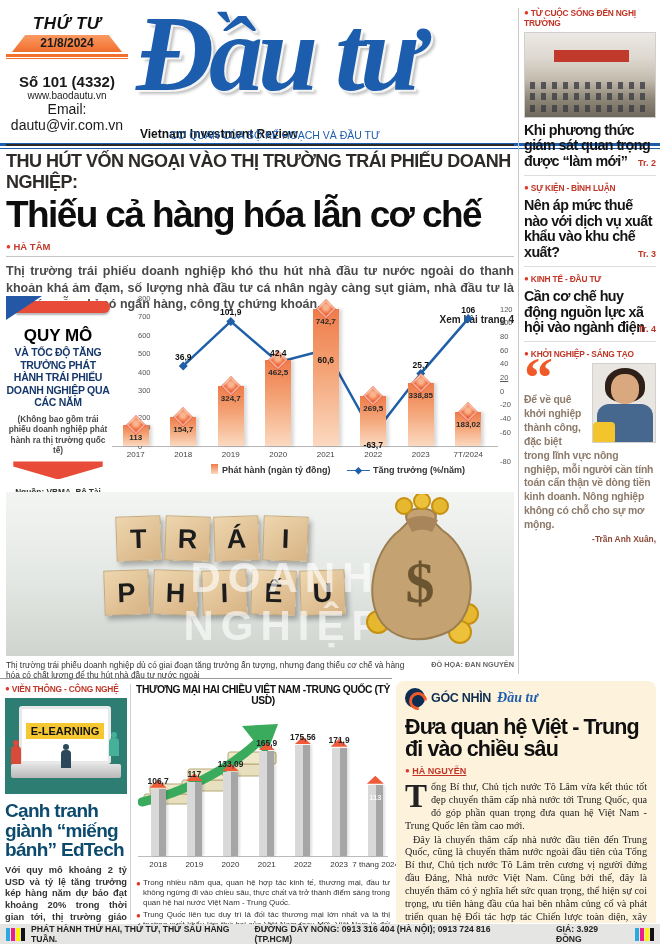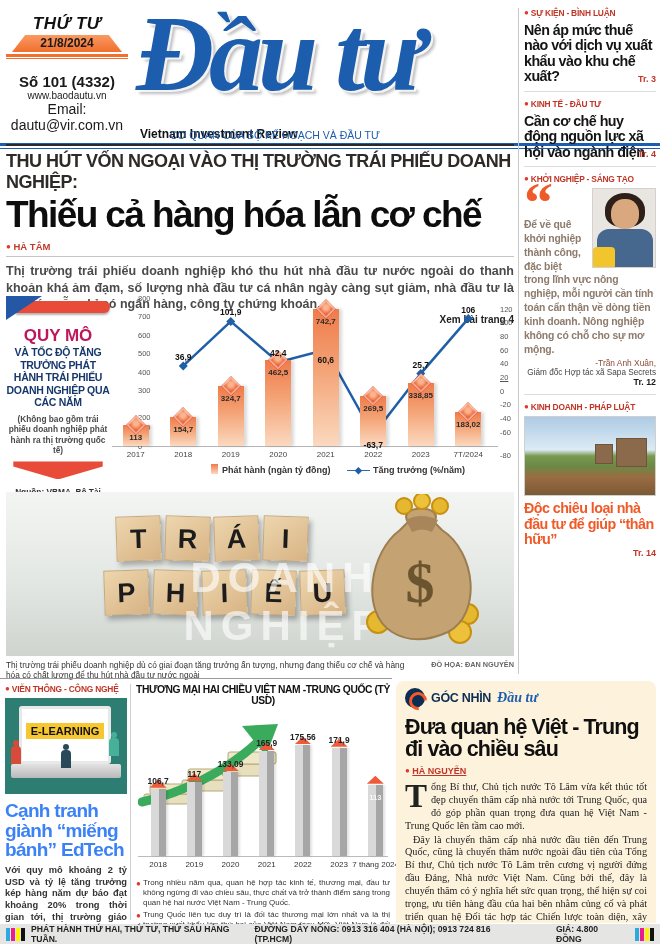--- a/index.html
+++ b/index.html
@@ -29,21 +29,21 @@
   .dot { color:#e0392b; font-size:8px; vertical-align:1px; }
   .lede { margin-top:6px; font-size:12.5px; font-weight:bold; color:#4a4a4a; line-height:1.32; text-align:justify; }
   .readmore { text-align:right; font-weight:bold; font-size:10px; color:#222; margin-top:1px; }
 
   
   .bond-wrap { position:absolute; left:6px; top:288px; width:510px; height:202px; }
   .badge { position:absolute; left:0; top:8px; width:104px; text-align:center; }
   .badge-top { position:relative; height:18px; }
   .badge-red { position:absolute; left:10px; top:5px; right:0; height:12px; background:#e84b37; border-radius:0 8px 8px 0; box-shadow:0 2px 2px rgba(0,0,0,.3); }
   .badge-blue { position:absolute; left:0; top:0; width:0; height:0; border-top:24px solid #2457a5; border-right:36px solid transparent; }
-  .badge-t1 { margin-top:12px; font-size:17px; font-weight:bold; color:#be185d; }
+  .badge-t1 { margin-top:12px; font-size:17px; font-weight:bold; color:#000000; }
   .badge-t2 { font-size:10.5px; font-weight:bold; color:#17386c; line-height:1.2; letter-spacing:-.3px; }
   .badge-note { margin-top:5px; font-size:8.3px; font-weight:bold; color:#4a4a4a; line-height:1.25; }
   .badge-chev { margin:6px auto 0; width:86%; height:18px; background:#e84b37; clip-path:polygon(0 0,100% 0,100% 28%,50% 100%,0 28%); }
   .badge-src { margin-top:8px; font-size:8.3px; font-weight:bold; color:#333; }
 
   #bond-plot { position:absolute; left:84px; top:0; width:426px; height:200px; }
   .bond-base { position:absolute; left:22px; right:18px; top:158px; border-top:1px solid #b5b5b5; }
   .tickL { position:absolute; left:0; width:18px; text-align:right; font-size:7.5px; color:#555;padding-left:48px; }
   .tickR { position:absolute; right:0; width:16px; text-align:left; font-size:7.5px; color:#555; }
   .bbar { position:absolute; width:26px; background:linear-gradient(180deg,#ef7b4a 0%,#f4a477 45%,#fbd9c0 100%); box-shadow:3px 0 3px rgba(0,0,0,.15); }
@@ -74,21 +74,21 @@
 
   
   .tech { position:absolute; left:5px; top:684px; width:122px; }
   .sec-label { color:#c13526; font-size:8.4px; font-weight:bold; letter-spacing:-.2px; margin-bottom:4px; }
   .tech-illus { position:relative; height:96px; background:#2e7d72; overflow:hidden; }
   .laptop-screen { position:absolute; left:14px; top:8px; width:92px; height:58px; background:#fff; border:3px solid #e8e8e8; border-radius:3px; }
   .elearn { position:absolute; left:4px; top:14px; right:4px; background:#f6c731; color:#111; font-weight:bold; font-size:11px; text-align:center; padding:2px 0; }
   .laptop-base { position:absolute; left:6px; top:66px; width:110px; height:14px; background:linear-gradient(180deg,#e2e2e2,#b9b9b9); border-radius:2px; }
   .fig { position:absolute; width:10px; height:18px; border-radius:4px 4px 0 0; }
   .fig::before { content:""; position:absolute; left:2px; top:-6px; width:6px; height:6px; border-radius:50%; background:inherit; }
-  .tech-hl { color:#3b82f6; font-size:19px; font-weight:bold; letter-spacing:-.7px; line-height:1.03; margin:7px 0 5px; }
+  .tech-hl { color:#0c4a6e; font-size:19px; font-weight:bold; letter-spacing:-.7px; line-height:1.03; margin:7px 0 5px; }
   .tech-body { font-size:9.3px; font-weight:bold; color:#333; text-align:justify; line-height:1.28; }
   .pg-red { color:#c13526; font-weight:bold; font-size:9px; }
 
   
   .trade { position:absolute; left:136px; top:684px; width:254px; }
   .trade-title { font-size:10.3px; font-weight:bold; text-align:center; letter-spacing:-.4px; color:#111; }
   #trade-plot { position:relative; height:168px; }
   .tbase { position:absolute; left:2px; right:2px; top:150px; border-top:1px solid #bbb; }
   .tbar { position:absolute; width:15px; background:linear-gradient(90deg,#d9d9d9 0 52%,#a6a6a6 52% 100%); box-shadow:2px 0 2px rgba(0,0,0,.12); }
   .tcap { position:absolute; left:-1px; top:-9px; width:17px; height:8px; background:#ef5b3a; clip-path:polygon(0 100%,50% 0,100% 100%); }
@@ -127,21 +127,21 @@
   .conf-row { position:absolute; left:4%; width:92%; height:7px; background:repeating-linear-gradient(90deg,#3c3c44 0 5px, transparent 5px 11px); opacity:.8; }
   .ph-land { height:80px; background:linear-gradient(180deg,#aecbe4 0%,#dcebf5 42%,#7a9a50 50%,#6b8a46 62%,#9a6b42 78%,#7a5a35 100%); }
   .bldg { position:absolute; background:#8a6a4a; border:1px solid #6e5438; }
   .q-mark { color:#f05a28; font-family:"Liberation Serif", serif; font-size:58px; line-height:30px; height:30px; font-weight:bold; }
   .q-photo { float:right; width:64px; height:80px; margin:0 0 3px 5px; background:#e9e6e2; position:relative; overflow:hidden; border:1px solid #d5d2cd; }
   .q-hair { position:absolute; left:12px; top:4px; width:40px; height:34px; border-radius:50% 50% 40% 40%; background:#2e2018; }
   .q-face { position:absolute; left:18px; top:10px; width:28px; height:30px; border-radius:46%; background:#d9a87e; }
   .q-body2 { position:absolute; left:4px; top:40px; width:56px; height:40px; border-radius:12px 12px 0 0; background:#46688e; }
   .q-bottle { position:absolute; left:0px; top:58px; width:22px; height:22px; border-radius:4px; background:#f2c52c; }
   .q-text { color:#8d7b6c; font-weight:bold; font-size:10.4px; line-height:1.33; letter-spacing:-.2px; }
-  .q-attr1 { text-align:right; font-size:8.4px; font-weight:normal; color:#8d4a38; margin-top:2px; }
+  .q-attr1 { text-align:right; font-size:8.4px; font-weight:bold; color:#8d4a38; margin-top:2px; }
   .q-attr2 { text-align:right; font-size:8.2px; color:#444; }
   .q-attr2 .pg-red { color:#1a1a1a; font-size:8.8px; }
 
   
   .footer { position:absolute; left:0; top:924px; width:660px; height:20px; background:#e5e5e3; display:flex; align-items:center; font-size:8.6px; font-weight:bold; color:#222; }
   .cmyk { display:flex; gap:1px; margin:0 6px; }
   .cmyk i { width:4px; height:13px; display:block; }
   .f-pub { margin-right:auto; }
   .f-hot { margin-right:30px; }
   .f-price { margin-right:4px; }
@@ -213,21 +213,21 @@
       <div class="tickR" style="top: 16.5px;">120</div>
       <div class="tickR" style="top: 30.2px;">100</div>
       <div class="tickR" style="top: 43.9px;">80</div>
       <div class="tickR" style="top: 57.6px;">60</div>
       <div class="tickR" style="top: 71.3px;">40</div>
       <div class="tickR" style="top: 85px; text-decoration: underline;">20</div>
       <div class="tickR" style="top: 98.7px;">0</div>
       <div class="tickR" style="top: 112.4px;">-20</div>
       <div class="tickR" style="top: 126.1px;">-40</div>
       <div class="tickR" style="top: 139.8px;">-60</div>
-      <div class="tickR" style="top: 163px; margin-left: 23px;">-80</div>
+      <div class="tickR" style="top: 169px; margin-left: 23px;">-80</div>
       <div class="bbar" style="left: 32.75px; top: 137.095px; height: 20.905px;">
         <div class="bcap"></div>
       </div>
       <div class="blab" style="left: 25.75px; top: 145.095px;">113</div>
       <div class="bxlab" style="left: 23.75px;">2017</div>
       <div class="bbar" style="left: 80.25px; top: 129.381px; height: 28.6195px;">
         <div class="bcap"></div>
       </div>
       <div class="blab" style="left: 73.25px; top: 137.381px;">154,7</div>
       <div class="bxlab" style="left: 71.25px;">2018</div>
@@ -379,20 +379,31 @@
   <div class="goc-by"><span class="dot">●</span> <u>HÀ NGUYỄN</u></div>
   <div class="goc-body">
     <p class="first" id="goc-p1"><span class="dropcap">T</span>ổng Bí thư, Chủ tịch nước Tô Lâm vừa kết thúc tốt đẹp chuyến thăm cấp nhà nước tới Trung Quốc, qua đó góp phần quan trọng đưa quan hệ Việt Nam - Trung Quốc lên tầm cao mới.</p>
     <p>Đây là chuyến thăm cấp nhà nước đầu tiên đến Trung Quốc, cũng là chuyến thăm nước ngoài đầu tiên của Tổng Bí thư, Chủ tịch nước Tô Lâm trên cương vị người đứng đầu Đảng, Nhà nước Việt Nam. Cũng bởi thế, đây là chuyến thăm có ý nghĩa hết sức quan trọng, thể hiện sự coi trọng, ưu tiên hàng đầu của hai bên nhằm củng cố và phát triển quan hệ Đối tác hợp tác Chiến lược toàn diện, xây dựng Cộng đồng chia sẻ tương lai Việt Nam - Trung Quốc có ý nghĩa chiến lược.</p>
 
   </div>
 
 </div>
 
 <div class="sidebar">
+  <div class="sb-item">
+    <div class="sec-label"><span class="dot">●</span> <span>TỪ CUỘC SỐNG ĐẾN NGHỊ TRƯỜNG</span></div>
+    <div class="photo ph-conf">
+      <div class="conf-banner"></div>
+      <div class="conf-row" style="top:58%;"></div>
+      <div class="conf-row" style="top:72%;"></div>
+      <div class="conf-row" style="top:86%;"></div>
+    </div>
+    <div class="sb-hl">Khi phương thức giám sát quan trọng được “làm mới”</div>
+    <div class="sb-pg">Tr. 2</div>
+  </div>
 
   <div class="sb-item">
     <div class="sec-label"><span class="dot">●</span> <span>SỰ KIỆN - BÌNH LUẬN</span></div>
     <div class="sb-hl">Nên áp mức thuế nào với dịch vụ xuất khẩu vào khu chế xuất?</div>
     <div class="sb-pg">Tr. 3</div>
   </div>
 
   <div class="sb-item">
     <div class="sec-label"><span class="dot">●</span> <span>KINH TẾ - ĐẦU TƯ</span></div>
     <div class="sb-hl">Cần cơ chế huy động nguồn lực xã hội vào ngành điện</div>
@@ -403,43 +414,33 @@
     <div class="sec-label"><span class="dot">●</span> <span>KHỞI NGHIỆP - SÁNG TẠO</span></div>
     <div class="q-photo">
       <div class="q-hair"></div>
       <div class="q-face"></div>
       <div class="q-body2"></div>
       <div class="q-bottle"></div>
     </div>
     <div class="q-mark">“</div>
     <div class="q-text">Để về quê khởi nghiệp thành công, đặc biệt trong lĩnh vực nông nghiệp, mỗi người cần tính toán cẩn thận về dòng tiền kinh doanh. Nông nghiệp không có chỗ cho sự mơ mộng.</div>
     <div class="q-attr1">-Trần Anh Xuân,</div>
-    <div class="q-attr2"><span>Giám đốc Hợp tác xã Sapa Secrets</span> <span class="pg-red">Tr. 12</span></div>
-  </div>
-
-  <div class="sb-item">
-    <div class="sec-label"><span class="dot">●</span> <span>KINH DOANH - PHÁP LUẬT</span></div>
-    <div class="photo ph-land">
-      <div class="bldg" style="right:6%; top:26%; width:24%; height:38%;"></div>
-      <div class="bldg" style="right:32%; top:34%; width:14%; height:26%;"></div>
-    </div>
-    <div class="sb-hl orange">Độc chiêu loại nhà đầu tư để giúp “thân hữu”</div>
-    <div class="sb-pg" style="margin-top:0;">Tr. 14</div>
-  </div>
+  </div>
+
 </div>
 
 <div class="footer">
   <div class="cmyk">
       <i style="background:#29abe2"></i>
       <i style="background:#ec1c8d"></i>
       <i style="background:#fff200"></i>
       <i style="background:#111"></i>
     </div>
   <div class="f-pub">PHÁT HÀNH THỨ HAI, THỨ TƯ, THỨ SÁU HÀNG TUẦN.</div>
   <div class="f-hot">ĐƯỜNG DÂY NÓNG: 0913 316 404 (HÀ NỘI);  0913 724 816 (TP.HCM)</div>
-  <div class="f-price">GIÁ: 4.800 ĐỒNG</div>
+  <div class="f-price">GIÁ: 3.929 ĐỒNG</div>
   <div class="cmyk">
       <i style="background:#29abe2"></i>
       <i style="background:#ec1c8d"></i>
       <i style="background:#fff200"></i>
       <i style="background:#111"></i>
     </div>
 </div>
 
 </body></html>

